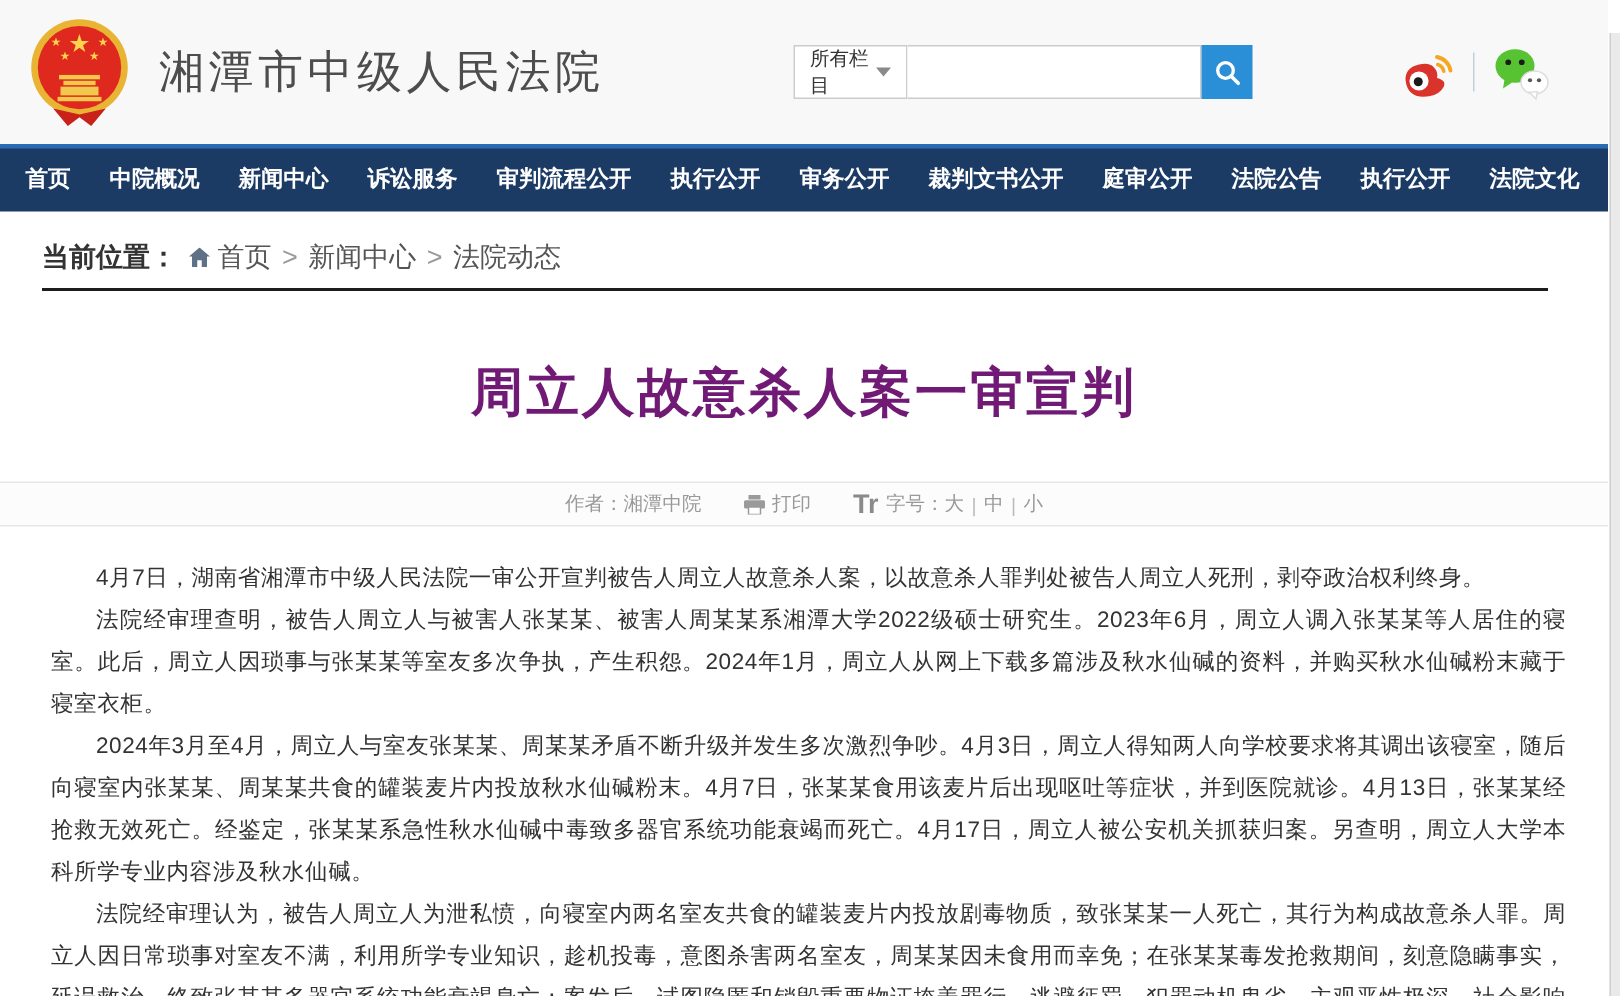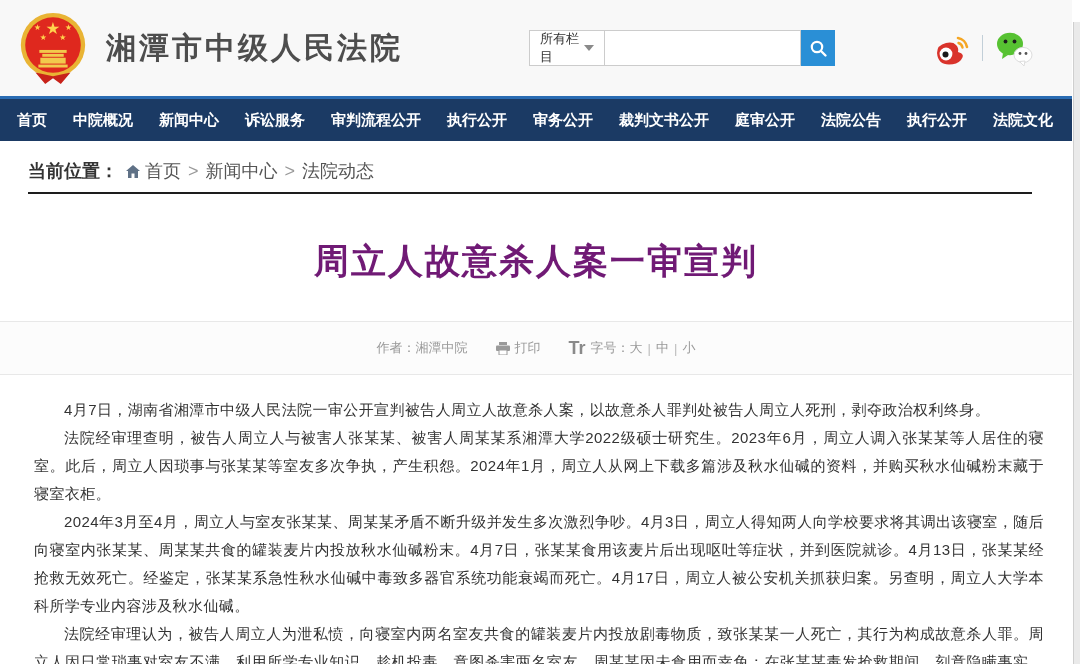--- a/index.html
+++ b/index.html
@@ -4,21 +4,21 @@
 <style>
   * { margin:0; padding:0; box-sizing:border-box; }
   html,body { background:#ffffff; }
   body { font-family:"Liberation Sans","DejaVu Sans",sans-serif; }
   .page { position:relative; width:1080px; height:664px; background:#ffffff; overflow:hidden; }
   .page-inner { width:1072px; }
 
   
   .header { height:96px; background:#f8f8f8; display:flex; align-items:center; padding:0 0 0 14px; }
   .logo-link { display:flex; align-items:center; cursor:pointer; }
-  .site-title { font-size:30px; font-weight:bold; color:#4d4d4d; letter-spacing:3px; margin-left:14px; }
+  .site-title { font-size:30px; font-weight:normal; color:#4d4d4d; letter-spacing:3px; margin-left:14px; }
   .header-spacer { flex:1; }
   .search-box { display:flex; align-items:stretch; height:36px; margin-right:96px; }
   .search-select { width:76px; background:#fff; border:1px solid #ccc; display:flex; align-items:center; justify-content:space-between; padding:0 10px; font-size:13px; color:#333; cursor:pointer; }
   .caret-down { width:0; height:0; border-left:5px solid transparent; border-right:5px solid transparent; border-top:6px solid #8a8a8a; }
   .search-input { width:196px; border:1px solid #ccc; border-left:none; background:#fff; outline:none; font-size:13px; padding:0 8px; color:#333; }
   .search-btn { width:34px; background:#2a8fd6; border:none; display:flex; align-items:center; justify-content:center; cursor:pointer; }
   .social { display:flex; align-items:center; margin-right:38px; }
   .social-sep { width:1px; height:26px; background:#c2cfd8; margin:0 11px; }
   .icon-btn { cursor:pointer; display:flex; }
 
@@ -30,21 +30,21 @@
   .crumb-wrap { margin:0 40px 0 28px; padding-top:18px; }
   .crumb-row { display:flex; align-items:center; font-size:18px; color:#666; }
   .crumb-label { font-weight:bold; color:#333; margin-right:8px; }
   .home-icon { margin-right:5px; display:flex; }
   .crumb-link { color:#555; cursor:pointer; }
   .crumb-sep { color:#999; margin:0 7px; }
   .crumb-divider { border-bottom:2px solid #1d1d1d; margin-top:9px; }
 
   
   .article-title { text-align:center; margin-top:44px; font-size:35px; font-weight:bold; color:#701a75; letter-spacing:2px; }
-  .meta-bar { margin-top:36px; height:54px; background:#fcfcfc; border-top:1px solid #e8e8e8; border-bottom:1px solid #e8e8e8; display:flex; align-items:center; justify-content:center; font-size:13px; color:#999; }
+  .meta-bar { margin-top:36px; height:30px; background:#fcfcfc; border-top:1px solid #e8e8e8; border-bottom:1px solid #e8e8e8; display:flex; align-items:center; justify-content:center; font-size:13px; color:#999; }
   .meta-group { display:flex; align-items:center; }
   .meta-gap-sm { margin-left:10px; }
   .meta-gap-lg { margin-left:28px; }
   .meta-action { display:flex; align-items:center; color:#999; cursor:pointer; }
   .meta-action .glyph { margin-right:5px; display:flex; }
   .fontsize-icon { font-weight:bold; color:#8a8a8a; margin-right:5px; font-size:18px;text-align:center; }
   .size-link { cursor:pointer; color:#999; }
   .size-pipe { margin:0 5px; color:#bbb; }
 
   .article-body { margin:21px 28px 0 34px; }

